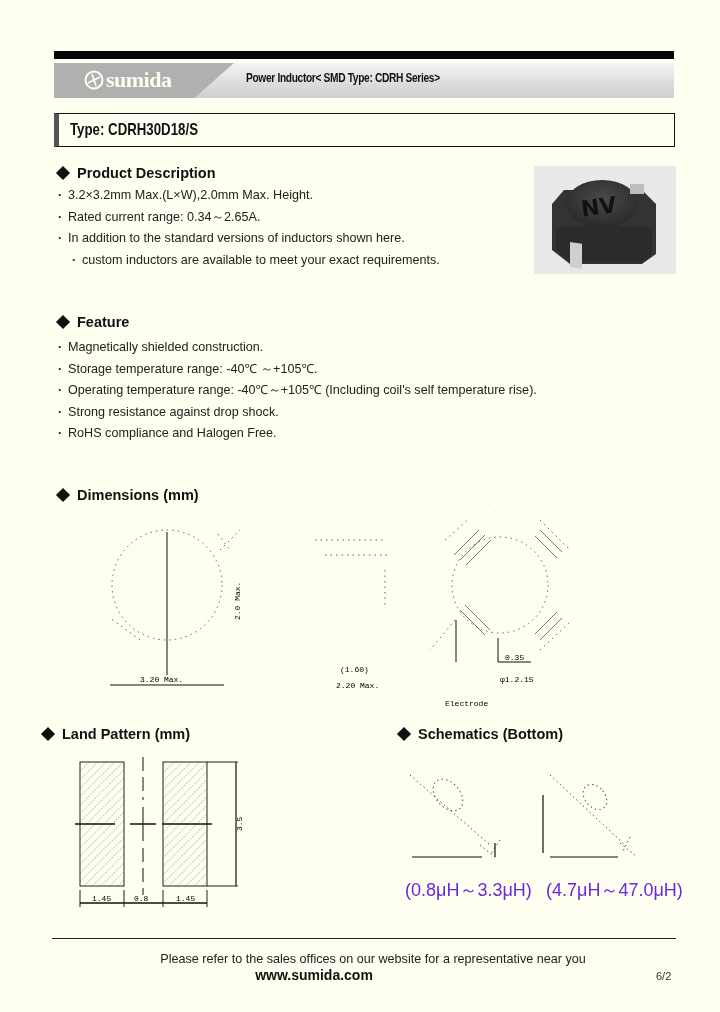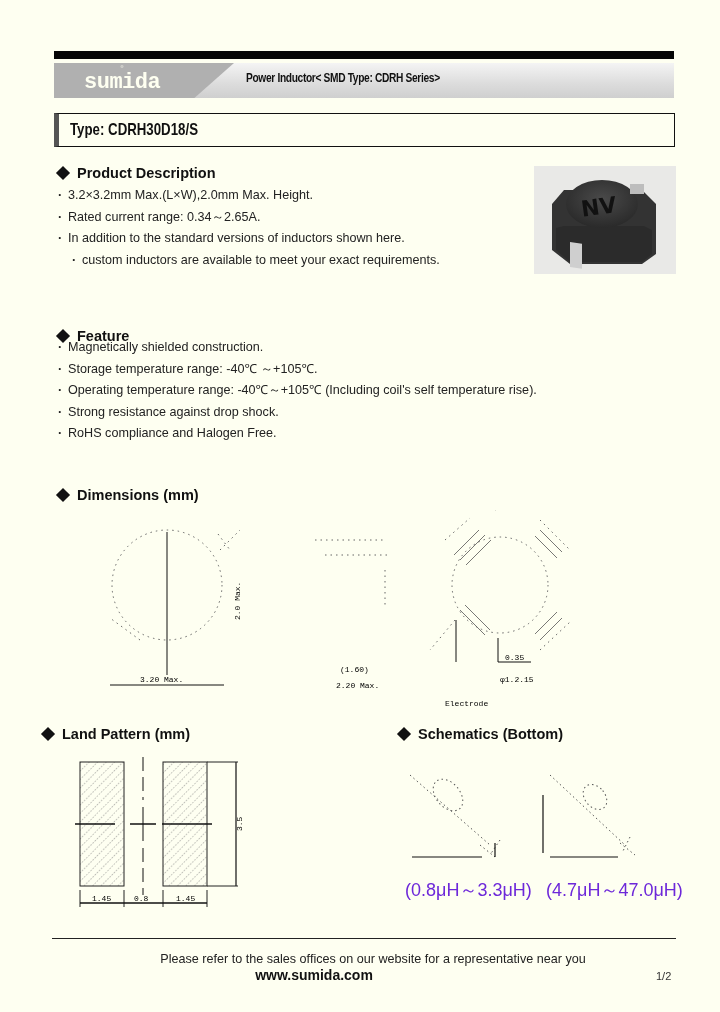--- a/index.html
+++ b/index.html
@@ -9,21 +9,21 @@
     font-family:"Liberation Sans", sans-serif; color:#111;
   }
   .abs { position:absolute; }
   
   .hdr-black { left:54px; top:51px; width:620px; height:8px; background:#050505; }
   .hdr-gray { left:54px; top:63px; width:620px; height:35px;
     background:linear-gradient(180deg,#f4f4f4 0%,#dcdcdc 60%,#cfcfcf 100%); }
   .hdr-logo-bg { left:54px; top:63px; width:180px; height:35px; background:#b0b0b0;
     clip-path:polygon(0 0,100% 0,78% 100%,0 100%); }
   .logo { left:84px; top:65px; height:30px; display:flex; align-items:center; gap:2px;
-    color:#fefff1; font-weight:bold; font-size:22px; font-family:Liberation Mono, monospace; letter-spacing:-0.5px;flex-direction:column; }
+    color:#fefff1; font-weight:bold; font-size:22px; font-family:Liberation Serif, serif; letter-spacing:-0.5px; }
   .hdr-title { left:246px; top:71px; font-size:12px; font-weight:bold; letter-spacing:-0.4px;
     font-family:"Liberation Sans", sans-serif; transform:scaleX(0.85); transform-origin:left; }
   .type-box { left:54px; top:113px; width:621px; height:34px; border:1.5px solid #111; box-sizing:border-box;
     border-left:5px solid #555; }
   .type-text { left:70px; top:120px; font-size:17px; font-weight:bold; transform:scaleX(0.78); transform-origin:left;
     font-family:"Liberation Sans", sans-serif; }
   
   .sec-head { font-size:14.5px; font-weight:bold; display:flex; align-items:center; gap:9px; color:#111; }
   .diamond { width:10px; height:10px; background:#111; transform:rotate(45deg); display:inline-block; margin-left:2px; }
   .bullets { font-size:12.6px; color:#222; }
@@ -77,21 +77,21 @@
     </defs>
     <path d="M18 38 L30 24 L108 24 L122 38 L122 88 L108 98 L36 98 L18 84 Z" fill="#333"></path>
     <path d="M22 62 L30 60 L110 60 L118 64 L118 88 L108 96 L36 96 L22 84 Z" fill="#2b2b2b"></path>
     <ellipse cx="68" cy="38" rx="36" ry="24" fill="url(#topg)"></ellipse>
     <text x="47" y="48" font-family="DejaVu Sans, sans-serif" font-weight="bold" font-size="22" fill="#111" transform="rotate(-8 68 40)">NV</text>
     <rect x="36" y="71" width="12" height="25" fill="#cfcfcf" transform="skewY(8)"></rect>
     <rect x="96" y="18" width="14" height="10" fill="#bdbdbd"></rect>
   </svg>
 </div>
 
-<div class="abs sec-head" style="left:56px;top:328px;">
+<div class="abs sec-head" style="left:56px;top:314px;">
   <span class="diamond"></span>
   <span>Feature</span>
 </div>
 <div class="abs bullets" style="left:58px;top:337px;">
   <div class="li">Magnetically shielded construction.</div>
   <div class="li">Storage temperature range: -40℃ ～+105℃.</div>
   <div class="li">Operating temperature range: -40℃～+105℃ (Including coil's self temperature rise).</div>
   <div class="li">Strong resistance against drop shock.</div>
   <div class="li">RoHS compliance and Halogen Free.</div>
 </div>
@@ -190,13 +190,13 @@
     <line x1="143" y1="30" x2="143" y2="88"></line>
     <line x1="150" y1="92" x2="218" y2="92"></line>
   </g>
 </svg>
 <div class="abs caption" style="left:405px;top:878px;">(0.8μH～3.3μH)</div>
 <div class="abs caption" style="left:546px;top:878px;">(4.7μH～47.0μH)</div>
 
 <div class="abs footer-line"></div>
 <div class="abs footer-note">Please refer to the sales offices on our website for a representative near you</div>
 <div class="abs footer-url">www.sumida.com</div>
-<div class="abs page-num">1/2</div>
+<div class="abs page-num">6/2</div>
 
 </body></html>

